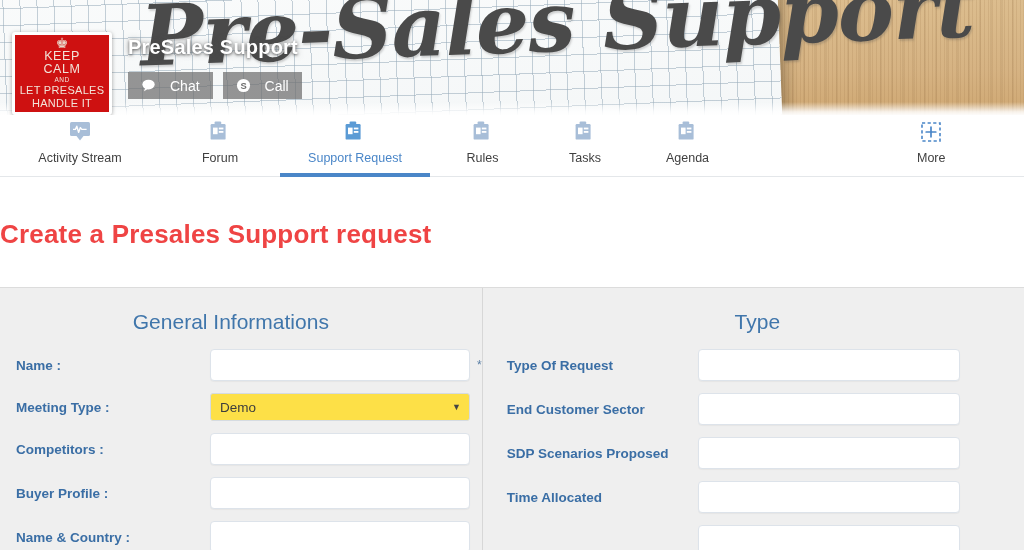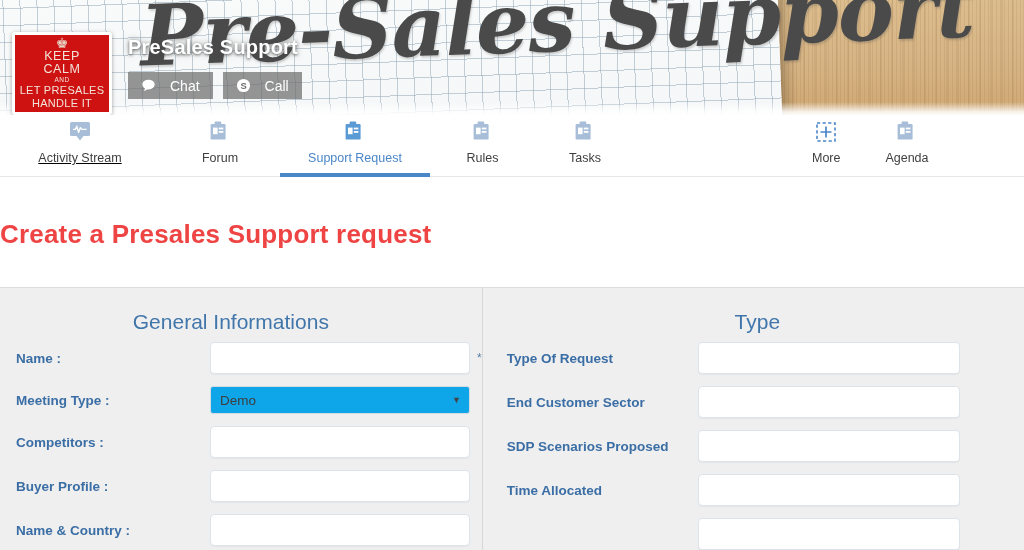--- a/index.html
+++ b/index.html
@@ -182,21 +182,21 @@
     height: 100%;
     padding-top: 22px;
   }
   .col-left  { width: 503px; }
   .col-right { width: 630px; border-left: 1px solid #d7d7d7; }
 
   .sec-head {
     font-size: 21px;
     color: #4076ab;
     text-align: center;
-    margin: 0 0 8px 0;
+    margin: 0 0 15px 0;
     font-weight: normal;
   }
   .col-left  .sec-head { padding-right: 20px; }
   .col-right .sec-head { padding-left: 8px; }
 
   .frow {
     display: flex;
     align-items: center;
     margin-bottom: 12px;
   }
@@ -220,21 +220,21 @@
     padding: 0 9px;
     outline: none;
     font-family: "Liberation Sans", sans-serif;
   }
   .col-left  .finput { width: 260px; }
   .col-right .finput { width: 262px; }
 
   .fselect {
     position: relative;
     width: 260px; height: 28px;
-    background: #0ea5e9;
+    background: #fde047;
     border: 1px solid #d5dbe1;
     border-radius: 3px;
     display: flex;
     align-items: center;
     padding: 0 9px;
     font-size: 13.5px;
     color: #3d3d3d;
     cursor: pointer;
   }
   .fselect .caret {
@@ -286,21 +286,21 @@
           <text x="8" y="11.6" font-size="10" font-weight="bold" font-family="Liberation Sans, sans-serif" text-anchor="middle" fill="#6e6e6e">S</text>
         </svg>
       </span>
       <span>Call</span>
     </div>
   </div>
 </div>
 
 <div class="nav">
 
-  <div class="tab" style="width:160px;text-decoration:underline;">
+  <div class="tab" style="width:160px;">
     <span>
       <svg width="26" height="22" viewBox="0 0 26 22">
         <rect x="3" y="1" width="20" height="14" rx="1.5" fill="#a8bed8"></rect>
         <path d="M6 8.4 L8.4 8.4 L9.8 5.2 L11.6 11.4 L13.4 6.6 L14.8 8.4 L19.6 8.4" stroke="#ffffff" stroke-width="1.4" fill="none" stroke-linejoin="round"></path>
         <path d="M9.5 15 L13 19.6 L16.5 15 Z" fill="#a8bed8"></path>
       </svg>
     </span>
     <span class="tl">Activity Stream</span>
 
   </div>
@@ -354,44 +354,44 @@
         <rect x="1.6" y="3" width="15" height="15.6" rx="1.2" fill="#a8bed8"></rect>
         <rect x="4" y="6.6" width="4.6" height="6.6" fill="#ffffff"></rect>
         <rect x="9.8" y="6.6" width="4.6" height="1.8" fill="#ffffff"></rect>
         <rect x="9.8" y="10" width="4.6" height="1.8" fill="#ffffff"></rect>
       </svg>
     </span>
     <span class="tl">Tasks</span>
 
   </div>
 
-  <div class="tab" style="width:auto; margin-left:163px; padding-left:14px; padding-right:14px;">
-    <span>
-      <svg width="22" height="22" viewBox="0 0 22 22">
-        <rect x="2" y="2" width="18" height="18" fill="none" stroke="#4a86c8" stroke-width="1.6" stroke-dasharray="3.2,2.4"></rect>
-        <path d="M11 6.2 V15.8 M6.2 11 H15.8" stroke="#4a86c8" stroke-width="1.7" stroke-linecap="round"></path>
-      </svg>
-    </span>
-    <span class="tl">More</span>
-
-  </div>
-
   <div class="tab" style="width:105px;">
     <span>
       <svg width="22" height="22" viewBox="0 0 22 22">
         <rect x="5.6" y="0.6" width="6.6" height="3.4" rx="1" fill="#a8bed8"></rect>
         <rect x="1.6" y="3" width="15" height="15.6" rx="1.2" fill="#a8bed8"></rect>
         <rect x="4" y="6.6" width="4.6" height="6.6" fill="#ffffff"></rect>
         <rect x="9.8" y="6.6" width="4.6" height="1.8" fill="#ffffff"></rect>
         <rect x="9.8" y="10" width="4.6" height="1.8" fill="#ffffff"></rect>
       </svg>
     </span>
     <span class="tl">Agenda</span>
 
   </div>
+
+  <div class="tab" style="width:auto; margin-left:163px; padding-left:14px; padding-right:14px;">
+    <span>
+      <svg width="22" height="22" viewBox="0 0 22 22">
+        <rect x="2" y="2" width="18" height="18" fill="none" stroke="#4a86c8" stroke-width="1.6" stroke-dasharray="3.2,2.4"></rect>
+        <path d="M11 6.2 V15.8 M6.2 11 H15.8" stroke="#4a86c8" stroke-width="1.7" stroke-linecap="round"></path>
+      </svg>
+    </span>
+    <span class="tl">More</span>
+
+  </div>
 </div>
 
 <div class="page-title">Create a Presales Support request</div>
 
 <div class="panel">
 
   <div class="col col-left">
     <div class="sec-head">General Informations</div>
 
     <div class="frow">

